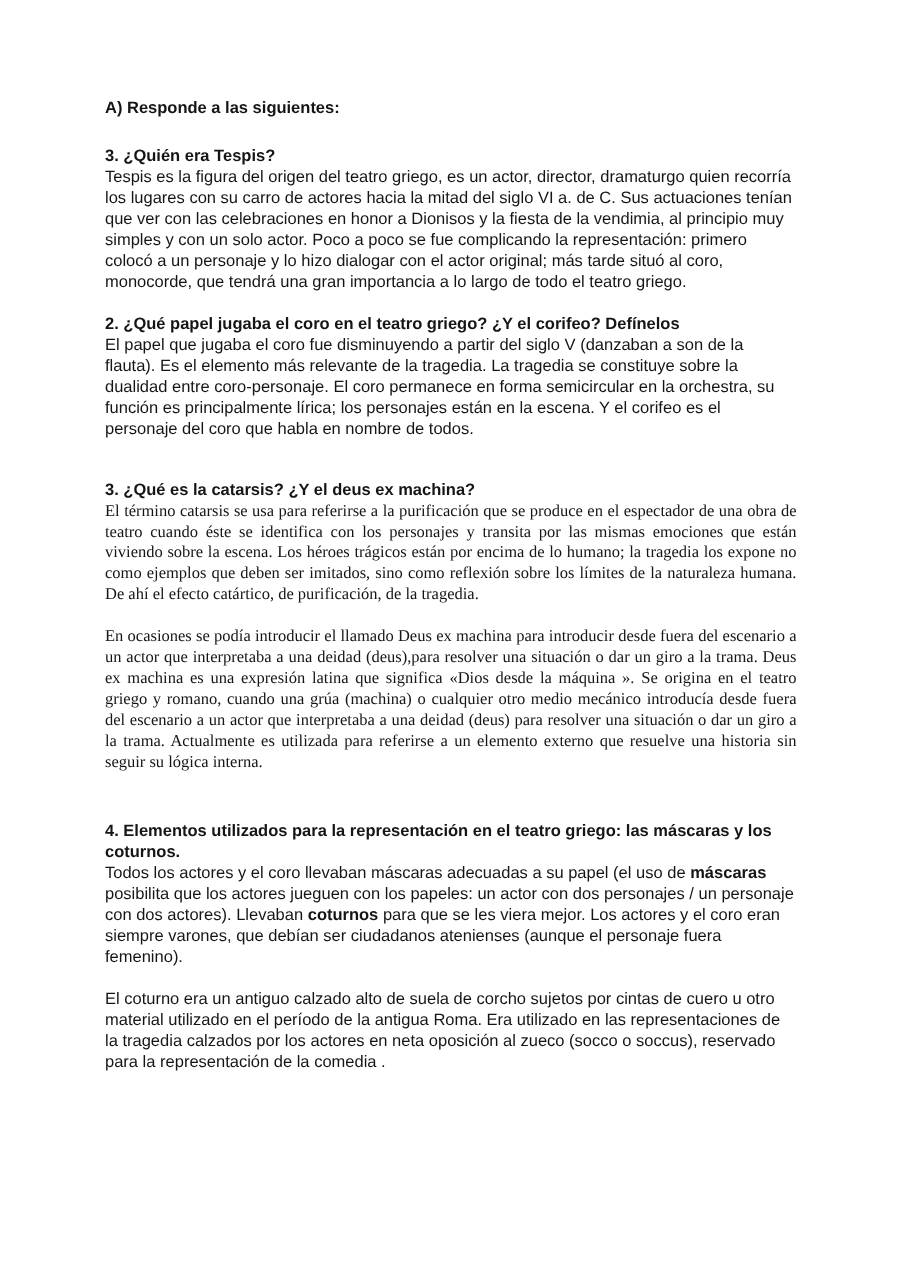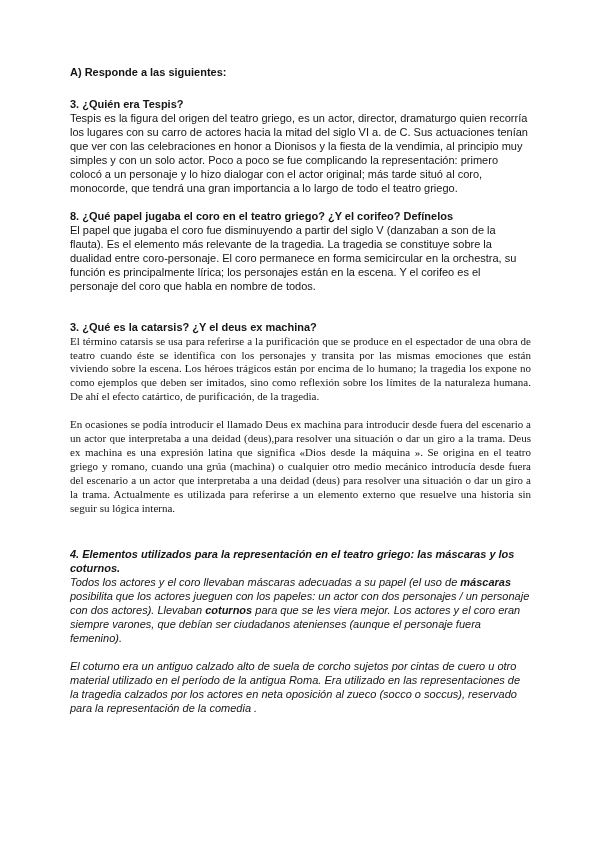--- a/index.html
+++ b/index.html
@@ -15,21 +15,21 @@
     color: #151515;
     overflow: hidden;
   }
   .doc-heading {
     font-weight: bold;
     font-size: 11px;
     margin: 0 0 18px 0;
   }
   .section { margin: 0 0 14px 0; }
   .section.gap-lg { margin-top: 27px; }
-  .section.gap-md { margin-top: 32px; font-style: italic; }
+  .section.gap-md { margin-top: 32px; }
   .q-title {
     font-weight: bold;
     font-size: 11px;
     margin: 0;
   }
   p.para { margin: 0; }
   p.para + p.para { margin-top: 14px; }
   p.para.tight { margin-top: 0; }
   p.justify { text-align: justify; font-family: Liberation Serif, serif; }
   b { font-weight: bold; }
@@ -40,21 +40,21 @@
 <div class="page">
 
   <p class="doc-heading">A) Responde a las siguientes:</p>
 
   <div class="section">
     <p class="q-title">3. ¿Quién era Tespis?</p>
     <p class="para">Tespis es la figura del origen del teatro griego, es un actor, director, dramaturgo quien recorría los lugares con su carro de actores hacia la mitad del siglo VI a. de C. Sus actuaciones tenían que ver con las celebraciones en honor a Dionisos y la fiesta de la vendimia, al principio muy simples y con un solo actor. Poco a poco se fue complicando la representación: primero colocó a un personaje y lo hizo dialogar con el actor original; más tarde situó al coro, monocorde, que tendrá una gran importancia a lo largo de todo el teatro griego.</p>
   </div>
 
   <div class="section">
-    <p class="q-title">8. ¿Qué papel jugaba el coro en el teatro griego? ¿Y el corifeo? Defínelos</p>
+    <p class="q-title">2. ¿Qué papel jugaba el coro en el teatro griego? ¿Y el corifeo? Defínelos</p>
     <p class="para">El papel que jugaba el coro fue disminuyendo a partir del siglo V (danzaban a son de la flauta). Es el elemento más relevante de la tragedia. La tragedia se constituye sobre la dualidad entre coro-personaje. El coro permanece en forma semicircular en la orchestra, su función es principalmente lírica; los personajes están en la escena. Y el corifeo es el personaje del coro que habla en nombre de todos.</p>
   </div>
 
   <div class="section gap-lg">
     <p class="q-title">3. ¿Qué es la catarsis? ¿Y el deus ex machina?</p>
     <p class="para justify">El término catarsis se usa para referirse a la purificación que se produce en el espectador de una obra de teatro cuando éste se identifica con los personajes y transita por las mismas emociones que están viviendo sobre la escena. Los héroes trágicos están por encima de lo humano; la tragedia los expone no como ejemplos que deben ser imitados, sino como reflexión sobre los límites de la naturaleza humana. De ahí el efecto catártico, de purificación, de la tragedia.</p>
     <p class="para justify">En ocasiones se podía introducir el llamado Deus ex machina para introducir desde fuera del escenario a un actor que interpretaba a una deidad (deus),para resolver una situación o dar un giro a la trama. Deus ex machina es una expresión latina que significa «Dios desde la máquina ». Se origina en el teatro griego y romano, cuando una grúa (machina) o cualquier otro medio mecánico introducía desde fuera del escenario a un actor que interpretaba a una deidad (deus) para resolver una situación o dar un giro a la trama. Actualmente es utilizada para referirse a un elemento externo que resuelve una historia sin seguir su lógica interna.</p>
   </div>
 
   <div class="section gap-md">

